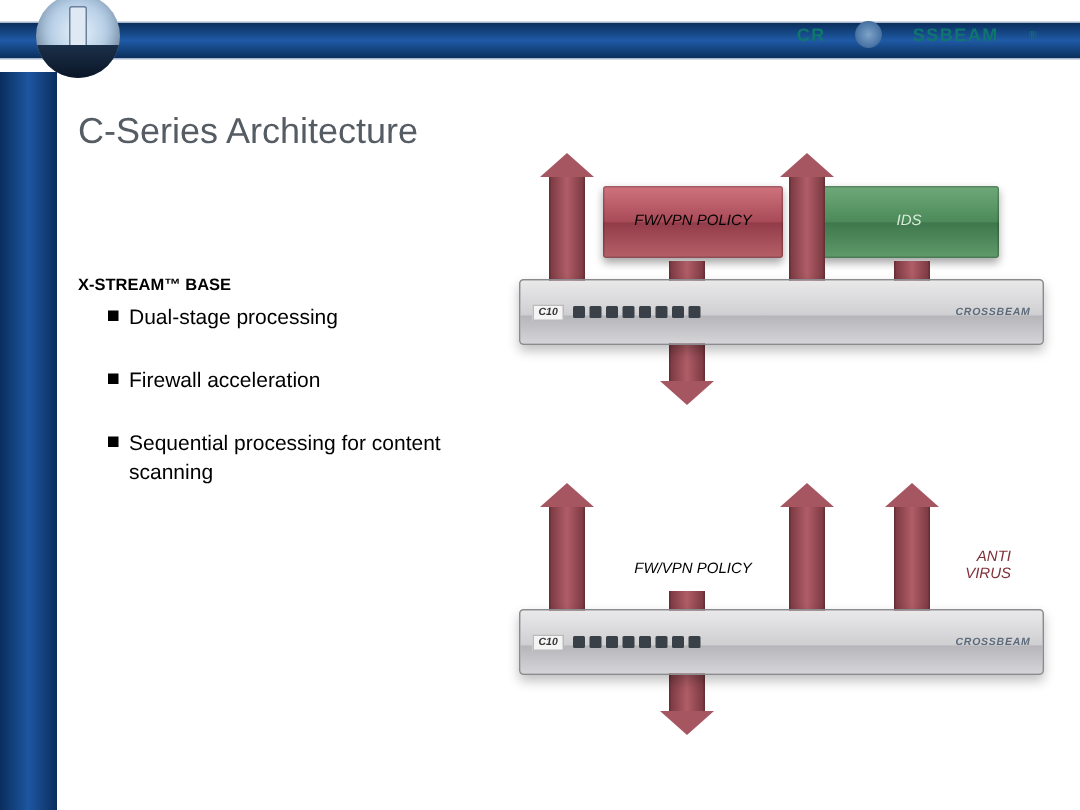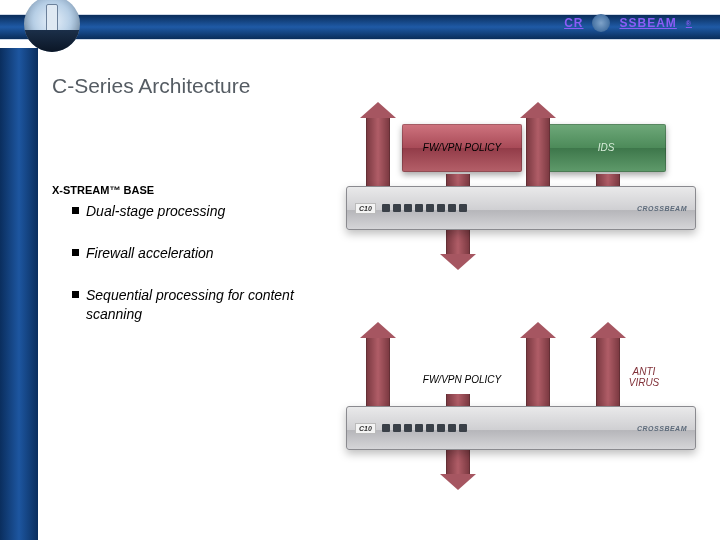--- a/index.html
+++ b/index.html
@@ -41,28 +41,27 @@
   .lighthouse::after {
     content: "";
     position: absolute;
     left: 0; right: 0; bottom: 0;
     height: 22px;
     background: linear-gradient(#1b2f49, #0b1626);
   }
   .logo {
     position: absolute;
     right: 28px; top: 14px;
-    color: #8b5cf6;
+    color: #0f766e;
     font-size: 12px;
     letter-spacing: 1px;
     font-weight: 600;
     display: flex;
     align-items: center;
-    gap: 9px;
-    text-decoration: underline;
+    gap: 20px;
   }
   .logo .x {
     display: inline-block;
     width: 18px; height: 18px;
     background: radial-gradient(circle, #7fa3c9 0%, #4d78a8 60%, #2c4f7a 100%);
     border-radius: 50%;
     position: relative;
   }
   .logo sup { font-size: 7px; vertical-align: super; }
 
@@ -72,21 +71,21 @@
     left: 0;
     top: 48px;
     bottom: 0;
     width: 38px;
     background: linear-gradient(90deg, #0a2e5e, #1d56a0, #0a2e5e);
   }
 
   .slide-title {
     position: absolute;
     left: 52px; top: 74px;
-    font-size: 21px;
+    font-size: 24px;
     color: #555c63;
     font-weight: 400;
   }
 
   .subheading {
     position: absolute;
     left: 52px; top: 184px;
     font-size: 11px;
     font-weight: 700;
     color: #000;
@@ -98,21 +97,20 @@
     width: 238px;
     list-style: none;
     color: #000;
     font-size: 14px;
     line-height: 1.3;
   }
   ul.bullets li {
     position: relative;
     padding-left: 14px;
     margin-bottom: 24px;
-    font-style: italic;
   }
   ul.bullets li::before {
     content: "";
     position: absolute;
     left: 0; top: 5px;
     width: 7px; height: 7px;
     background: #000;
   }
 
   
@@ -205,21 +203,21 @@
   .arrow .head-up { border-bottom: 16px solid #a65661; }
   .arrow .head-down { border-top: 16px solid #a65661; }
 
   .label-float {
     position: absolute;
     font-size: 10px;
     color: #000;
     text-align: center;
     width: 100px;
   }
-  .label-float.anti { color: #803038; text-align: center; width: 60px; }
+  .label-float.anti { color: #803038; text-align: right; width: 60px; }
 </style>
 </head>
 <body>
 
 <div class="banner">
   <div class="banner-gradient"></div>
   <div class="lighthouse"></div>
   <div class="logo">
     <span>CR</span>
     <span class="x"></span>

